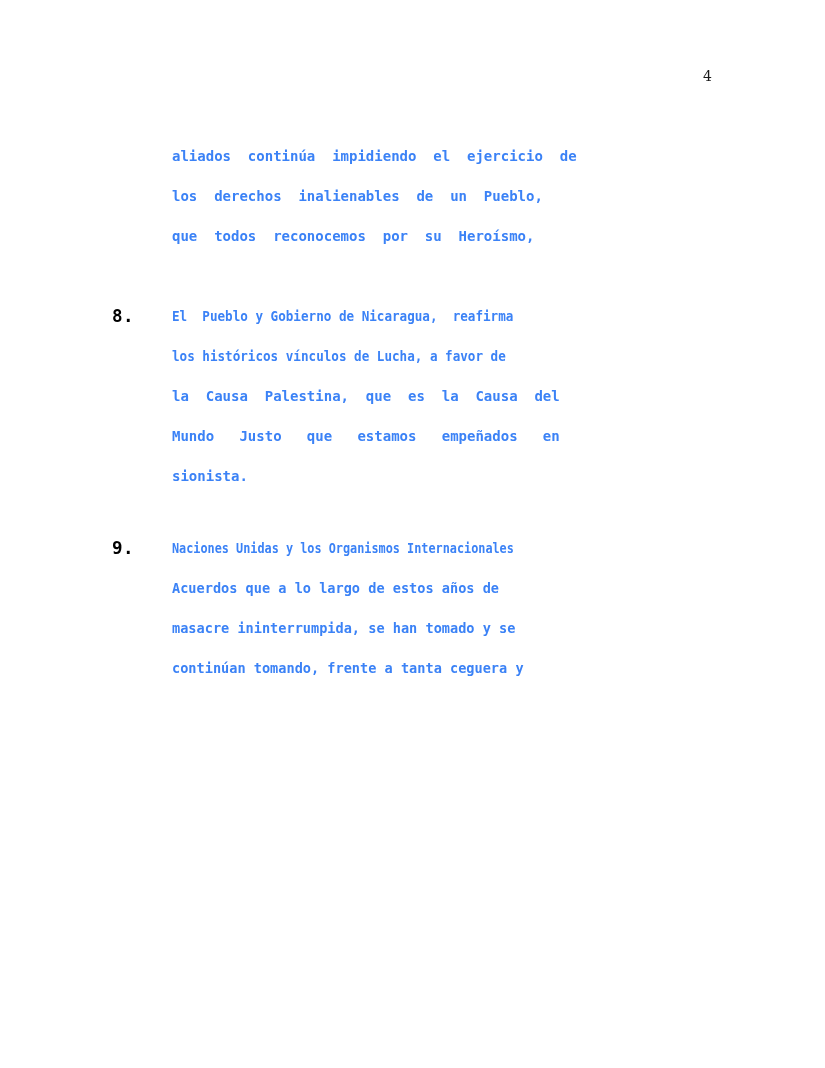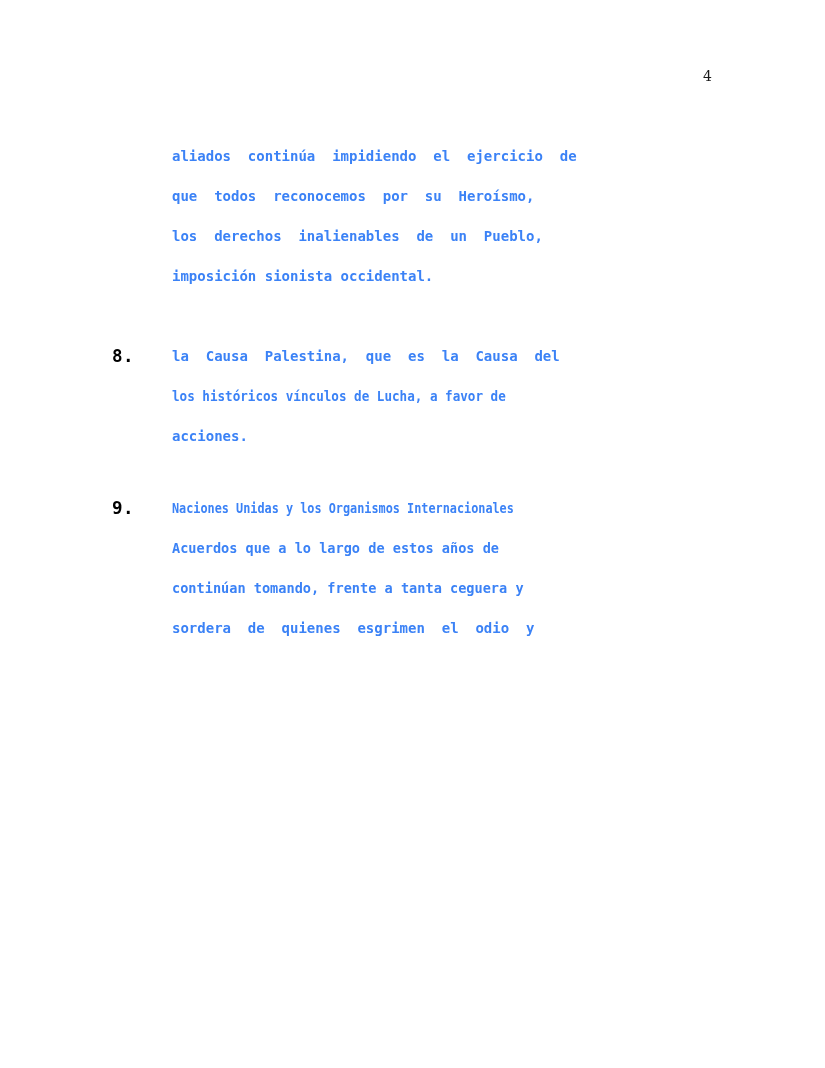--- a/index.html
+++ b/index.html
@@ -104,43 +104,44 @@
 
 <div class="page">
 
   <div class="page-number">4</div>
 
   <div class="body-block">
 
     <div class="para">
       <ul class="lines">
         <li class="line w-normal"><span>aliados  continúa  impidiendo  el  ejercicio  de</span></li>
+        <li class="line w-normal"><span>los  derechos  inalienables  de  un  Pueblo,</span></li>
         <li class="line w-normal"><span>que  todos  reconocemos  por  su  Heroísmo,</span></li>
-        <li class="line w-normal"><span>los  derechos  inalienables  de  un  Pueblo,</span></li>
-        <li class="line w-normal"><span>imposición sionista occidental.</span></li>
       </ul>
     </div>
 
     <div class="para-gap-sm"></div>
 
     <div class="para">
       <div class="marker">8.</div>
       <ul class="lines">
+        <li class="line w-cond3"><span>El  Pueblo y Gobierno de Nicaragua,  reafirma</span></li>
+        <li class="line w-cond3"><span>los históricos vínculos de Lucha, a favor de</span></li>
         <li class="line w-normal"><span>la  Causa  Palestina,  que  es  la  Causa  del</span></li>
-        <li class="line w-cond3"><span>los históricos vínculos de Lucha, a favor de</span></li>
-        <li class="line w-normal"><span>acciones.</span></li>
+        <li class="line w-normal"><span>Mundo   Justo   que   estamos   empeñados   en</span></li>
+        <li class="line w-normal"><span>sionista.</span></li>
       </ul>
     </div>
 
     <div class="para-gap-lg"></div>
 
     <div class="para">
       <div class="marker">9.</div>
       <ul class="lines">
         <li class="line w-cond2"><span>Naciones Unidas y los Organismos Internacionales</span></li>
         <li class="line w-n1"><span>Acuerdos que a lo largo de estos años de</span></li>
+        <li class="line w-n1"><span>masacre ininterrumpida, se han tomado y se</span></li>
         <li class="line w-n1"><span>continúan tomando, frente a tanta ceguera y</span></li>
-        <li class="line w-normal"><span>sordera  de  quienes  esgrimen  el  odio  y</span></li>
       </ul>
     </div>
 
   </div>
 </div>
 
 </body></html>

